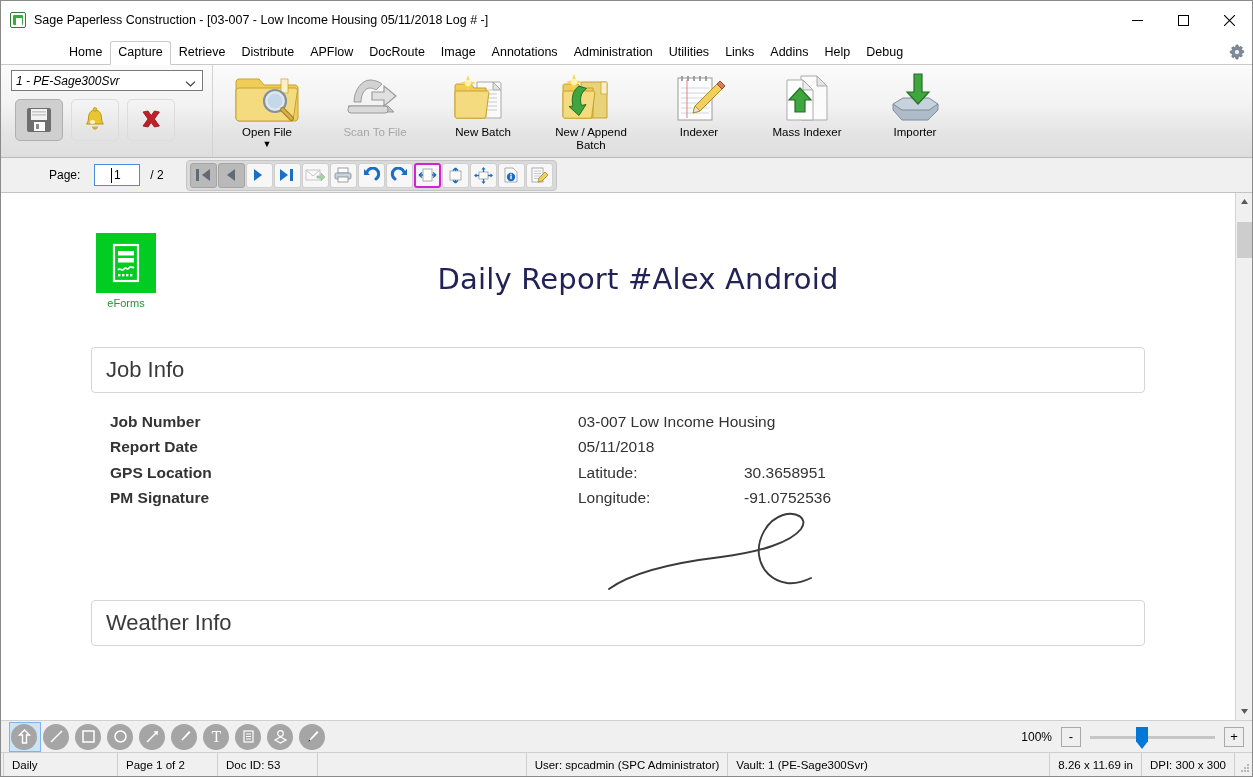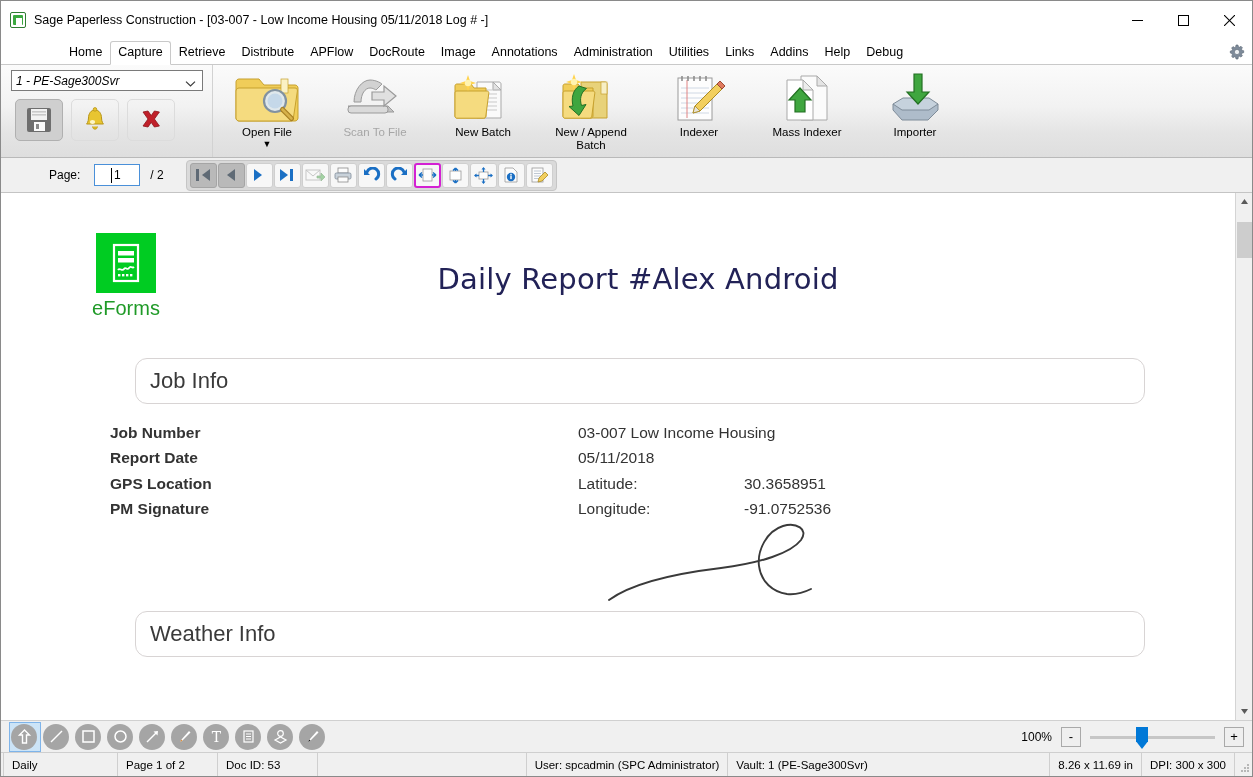--- a/index.html
+++ b/index.html
@@ -173,36 +173,35 @@
     position: absolute; left: 0; top: 0; right: 0; bottom: 0;
     background: #ffffff; padding: 40px 90px 0 90px;
   }
   .hdrow { display: flex; align-items: flex-start; }
   .eforms { width: 70px; text-align: center; }
   .eflogo {
     width: 60px; height: 60px; background: #00cc22;
     display: flex; align-items: center; justify-content: center;
     margin: 0 auto;
   }
-  .eflabel { font-size: 20px; color: #1f9a27; margin-top: 4px; }
+  .eflabel { font-size: 11px; color: #1f9a27; margin-top: 4px; }
   .doctitle {
     flex: 1 1 auto; text-align: center;
     font-size: 29px; color: #222257;
     margin-top: 29px; margin-left: -30px;
     font-family: "DejaVu Sans", sans-serif;
     letter-spacing: .2px;
   }
   .section-head {
     margin-top: 38px;
-    border: 1px solid #d8d4d4; border-radius: 12px;
+    border: 1px solid #d8d4d4; border-radius: 4px;
     height: 46px; display: flex; align-items: center;
     padding-left: 14px;
     font-size: 22px; color: #3a3a3a;
     background: #ffffff;
-    margin-left: 44px;
   }
   .fields { margin-top: 16px; display: flex; font-size: 15.5px; }
   .fields .labels { width: 487px; padding-left: 19px; }
   .fields .labels div { font-weight: bold; color: #333333; line-height: 25.4px; }
   .fields .vals { color: #333333; }
   .fields .vals div { line-height: 25.4px; display: flex; }
   .vals .vk { width: 166px; }
   .sig { height: 95px; position: relative; margin-top: 2px; }
   .sig svg { position: absolute; left: 500px; top: -16px; }
 

